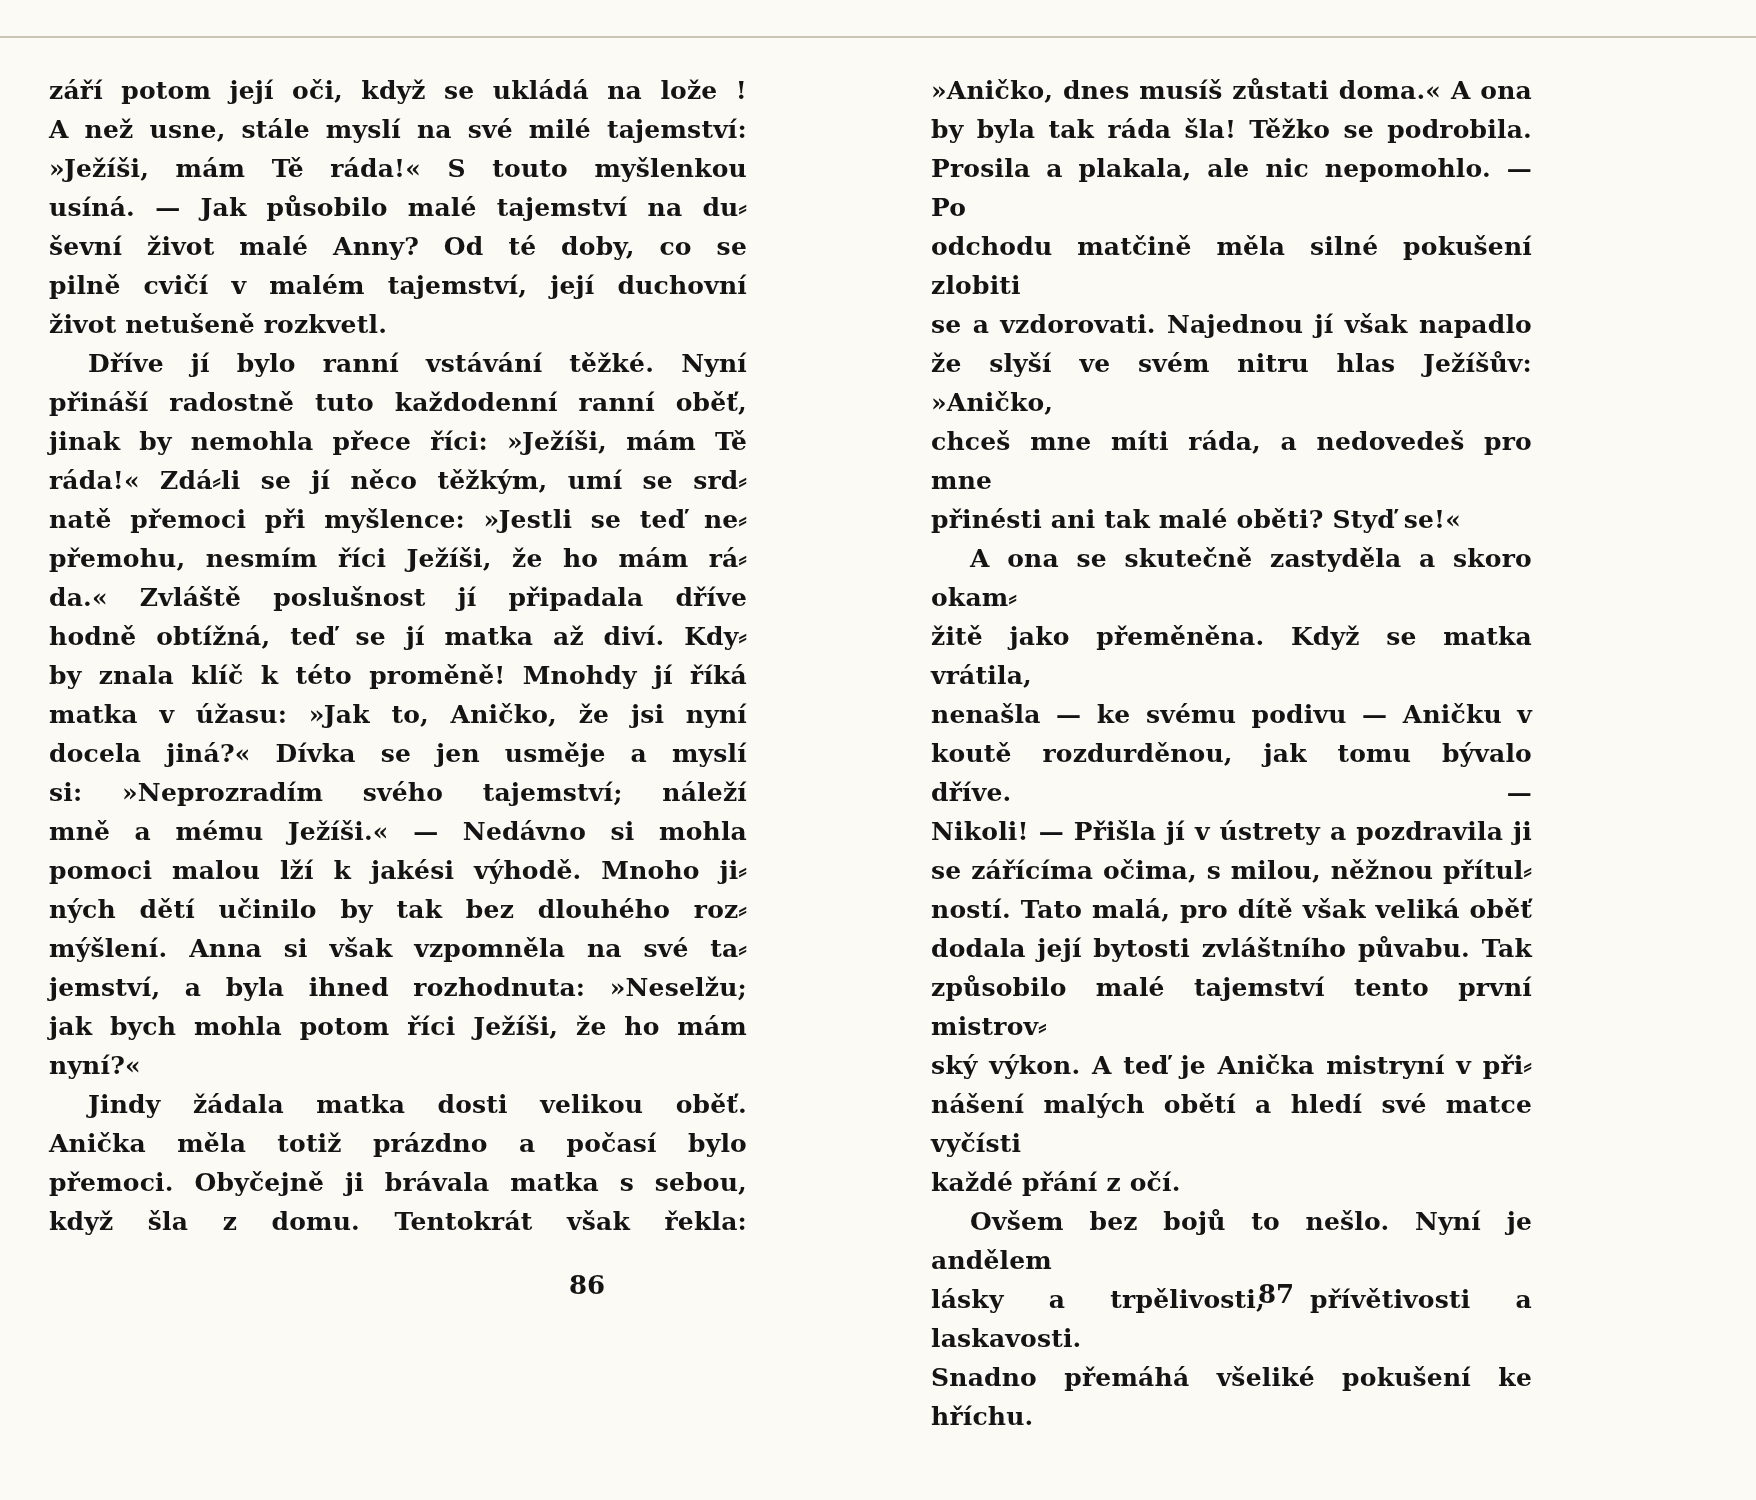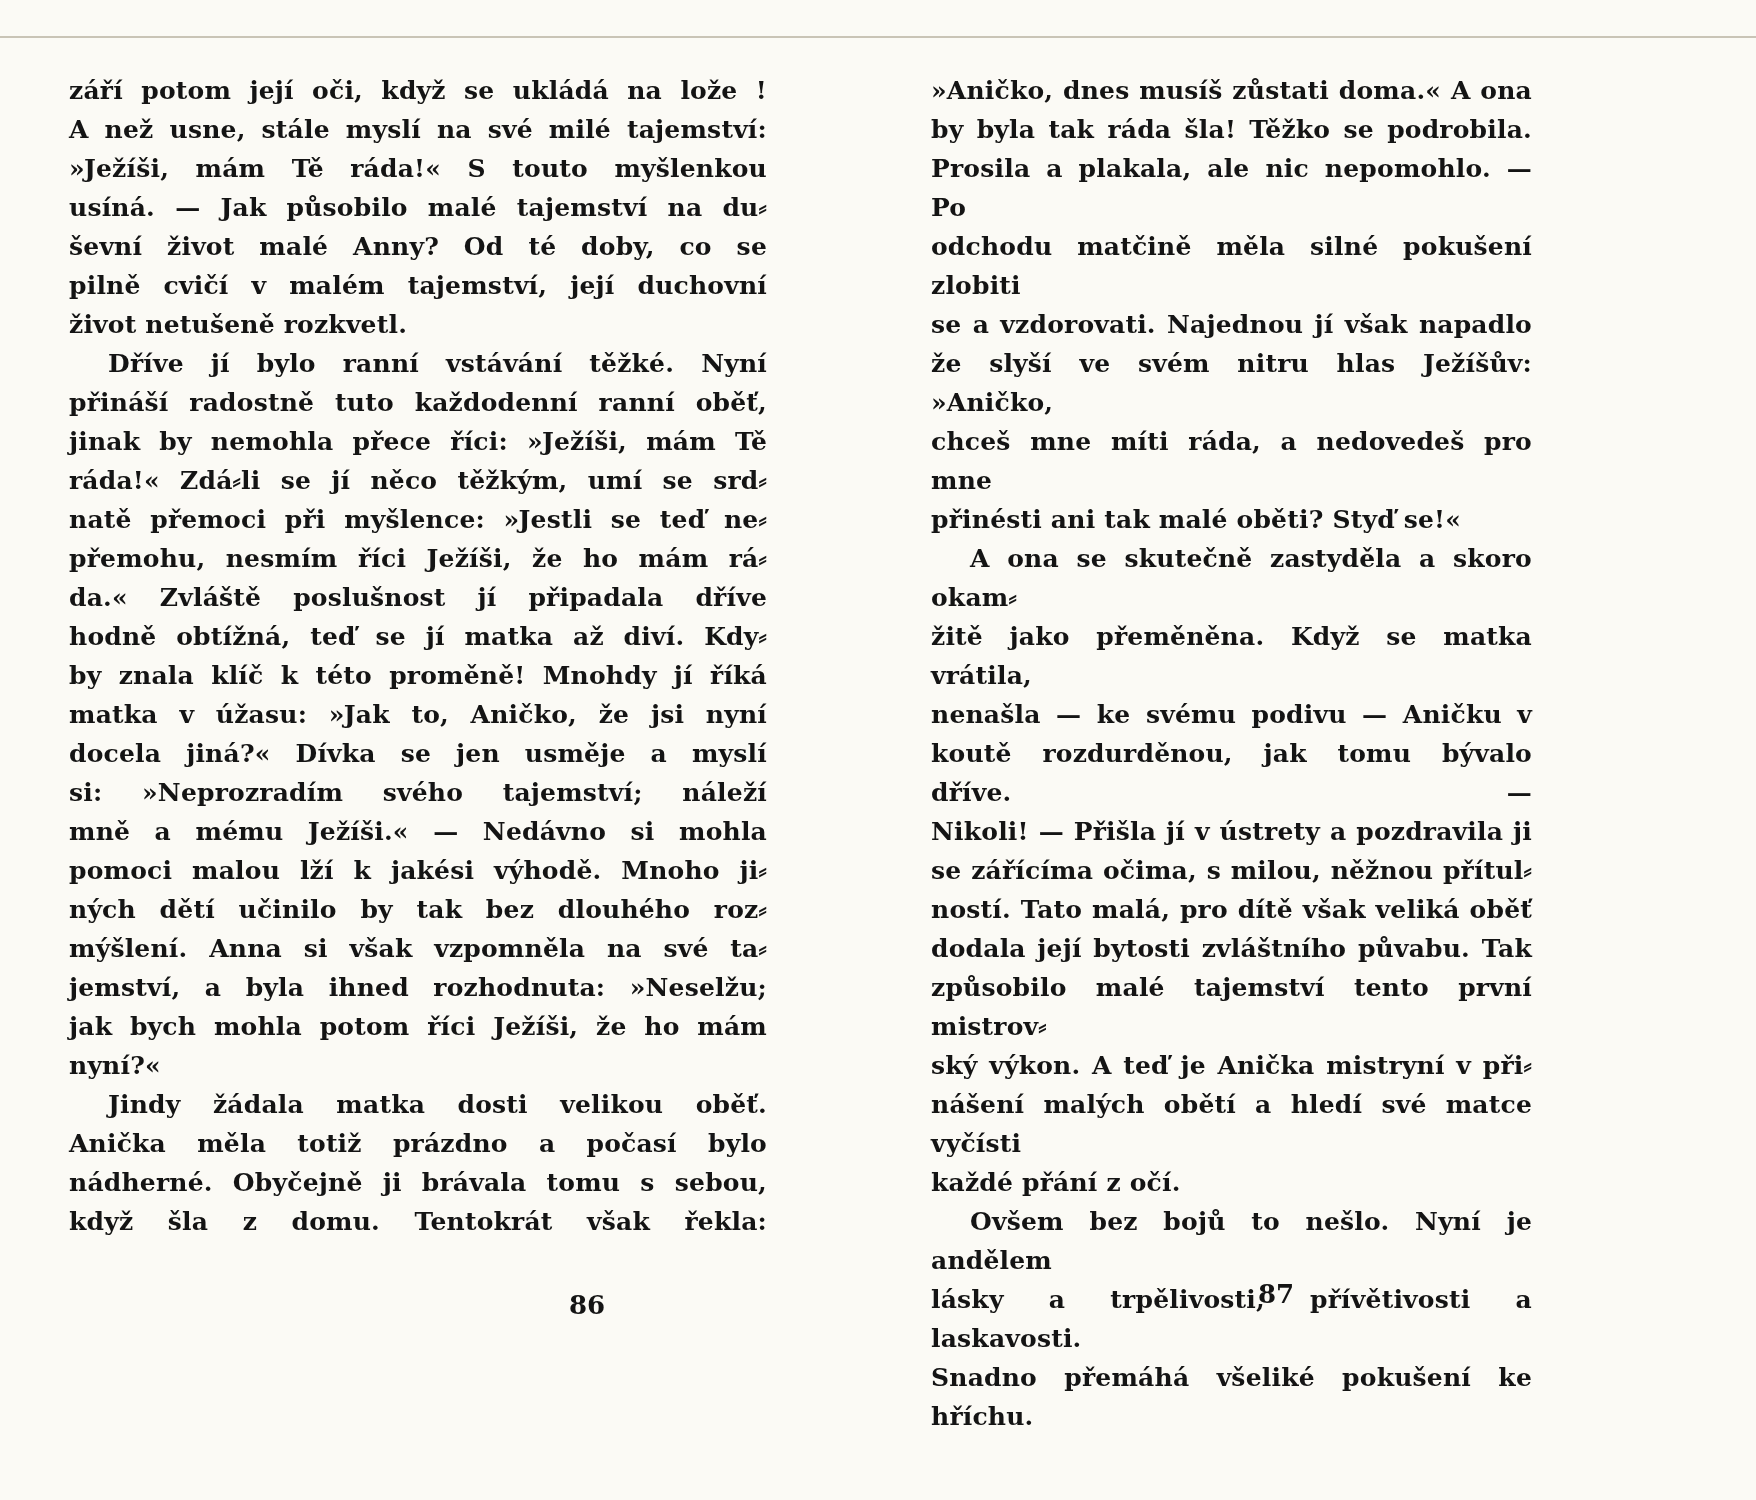--- a/index.html
+++ b/index.html
@@ -21,42 +21,42 @@
     top: 36px;
     left: 0;
     width: 1756px;
     height: 2px;
     background: #c9c4b6;
   }
   .text-block {
     position: absolute;
     top: 71px;
   }
-  #text-left  { left: 49px;  width: 698px; margin-left: 20px; }
+  #text-left  { left: 49px;  width: 698px; }
   #text-right { left: 931px; width: 601px; }
   .line {
     font-size: 25px;
     line-height: 39px;
     font-weight: 700;
     letter-spacing: 0.2px;
     text-align: justify;
     text-align-last: justify;
     white-space: normal;
   }
   .line.end    { text-align-last: left; }
   .line.indent { text-indent: 39px; }
   .pagenum {
     position: absolute;
     top: 1270px;
     width: 80px;
     text-align: center;
     font-size: 26px;
     font-weight: 700;
   }
-  #pagenum-left  { left: 547px; margin-top: 20px; }
+  #pagenum-left  { left: 547px; }
   #pagenum-right { left: 1236px; margin-top: 9px; }
 </style>
 </head>
 <body>
 
 <div class="spread">
   <div class="scan-edge"></div>
 
   <div class="text-block" id="text-left">
       <div class="line">září potom její oči, když se ukládá na lože !</div>
@@ -80,21 +80,21 @@
       <div class="line">si: »Neprozradím svého tajemství; náleží</div>
       <div class="line">mně a mému Ježíši.« — Nedávno si mohla</div>
       <div class="line">pomoci malou lží k jakési výhodě. Mnoho ji⸗</div>
       <div class="line">ných dětí učinilo by tak bez dlouhého roz⸗</div>
       <div class="line">mýšlení. Anna si však vzpomněla na své ta⸗</div>
       <div class="line">jemství, a byla ihned rozhodnuta: »Neselžu;</div>
       <div class="line">jak bych mohla potom říci Ježíši, že ho mám</div>
       <div class="line end">nyní?«</div>
       <div class="line indent">Jindy žádala matka dosti velikou oběť.</div>
       <div class="line">Anička měla totiž prázdno a počasí bylo</div>
-      <div class="line">nádherné. Obyčejně ji brávala tomu s sebou,</div>
+      <div class="line">přemoci. Obyčejně ji brávala matka s sebou,</div>
       <div class="line">když šla z domu. Tentokrát však řekla:</div>
     </div>
 
   <div class="text-block" id="text-right">
       <div class="line">»Aničko, dnes musíš zůstati doma.« A ona</div>
       <div class="line">by byla tak ráda šla! Těžko se podrobila.</div>
       <div class="line">Prosila a plakala, ale nic nepomohlo. — Po</div>
       <div class="line">odchodu matčině měla silné pokušení zlobiti</div>
       <div class="line">se a vzdorovati. Najednou jí však napadlo</div>
       <div class="line">že slyší ve svém nitru hlas Ježíšův: »Aničko,</div>

